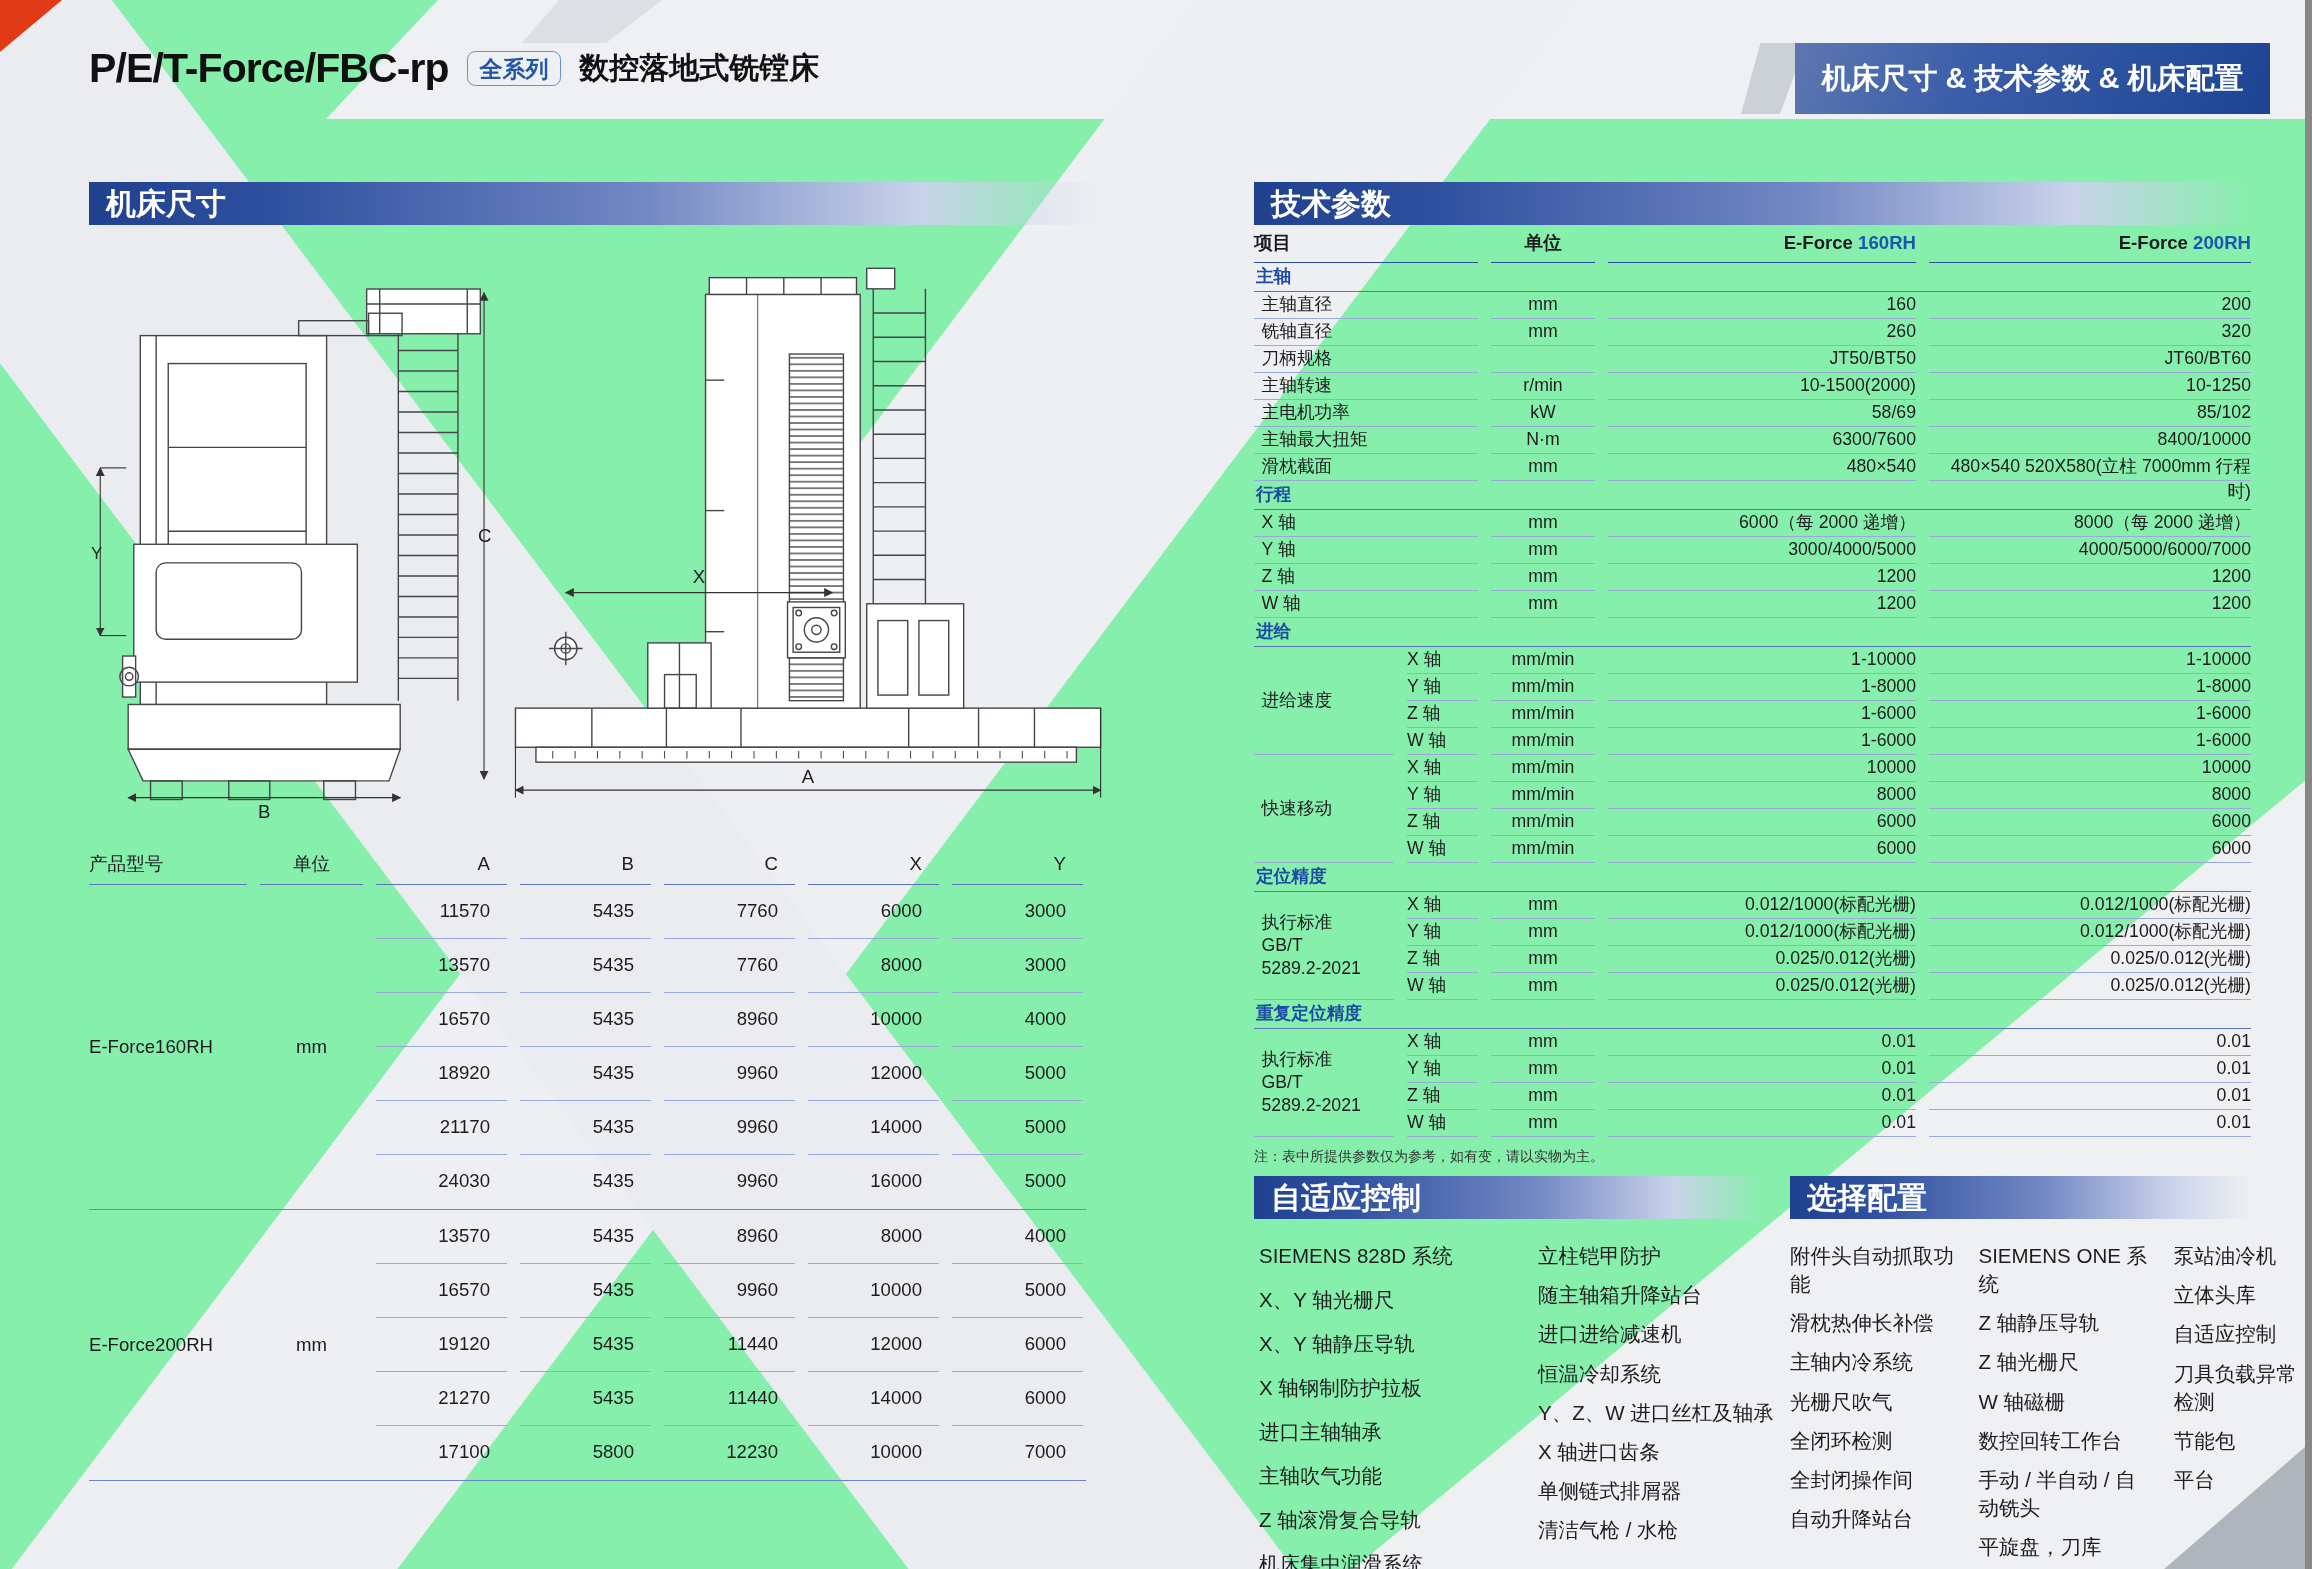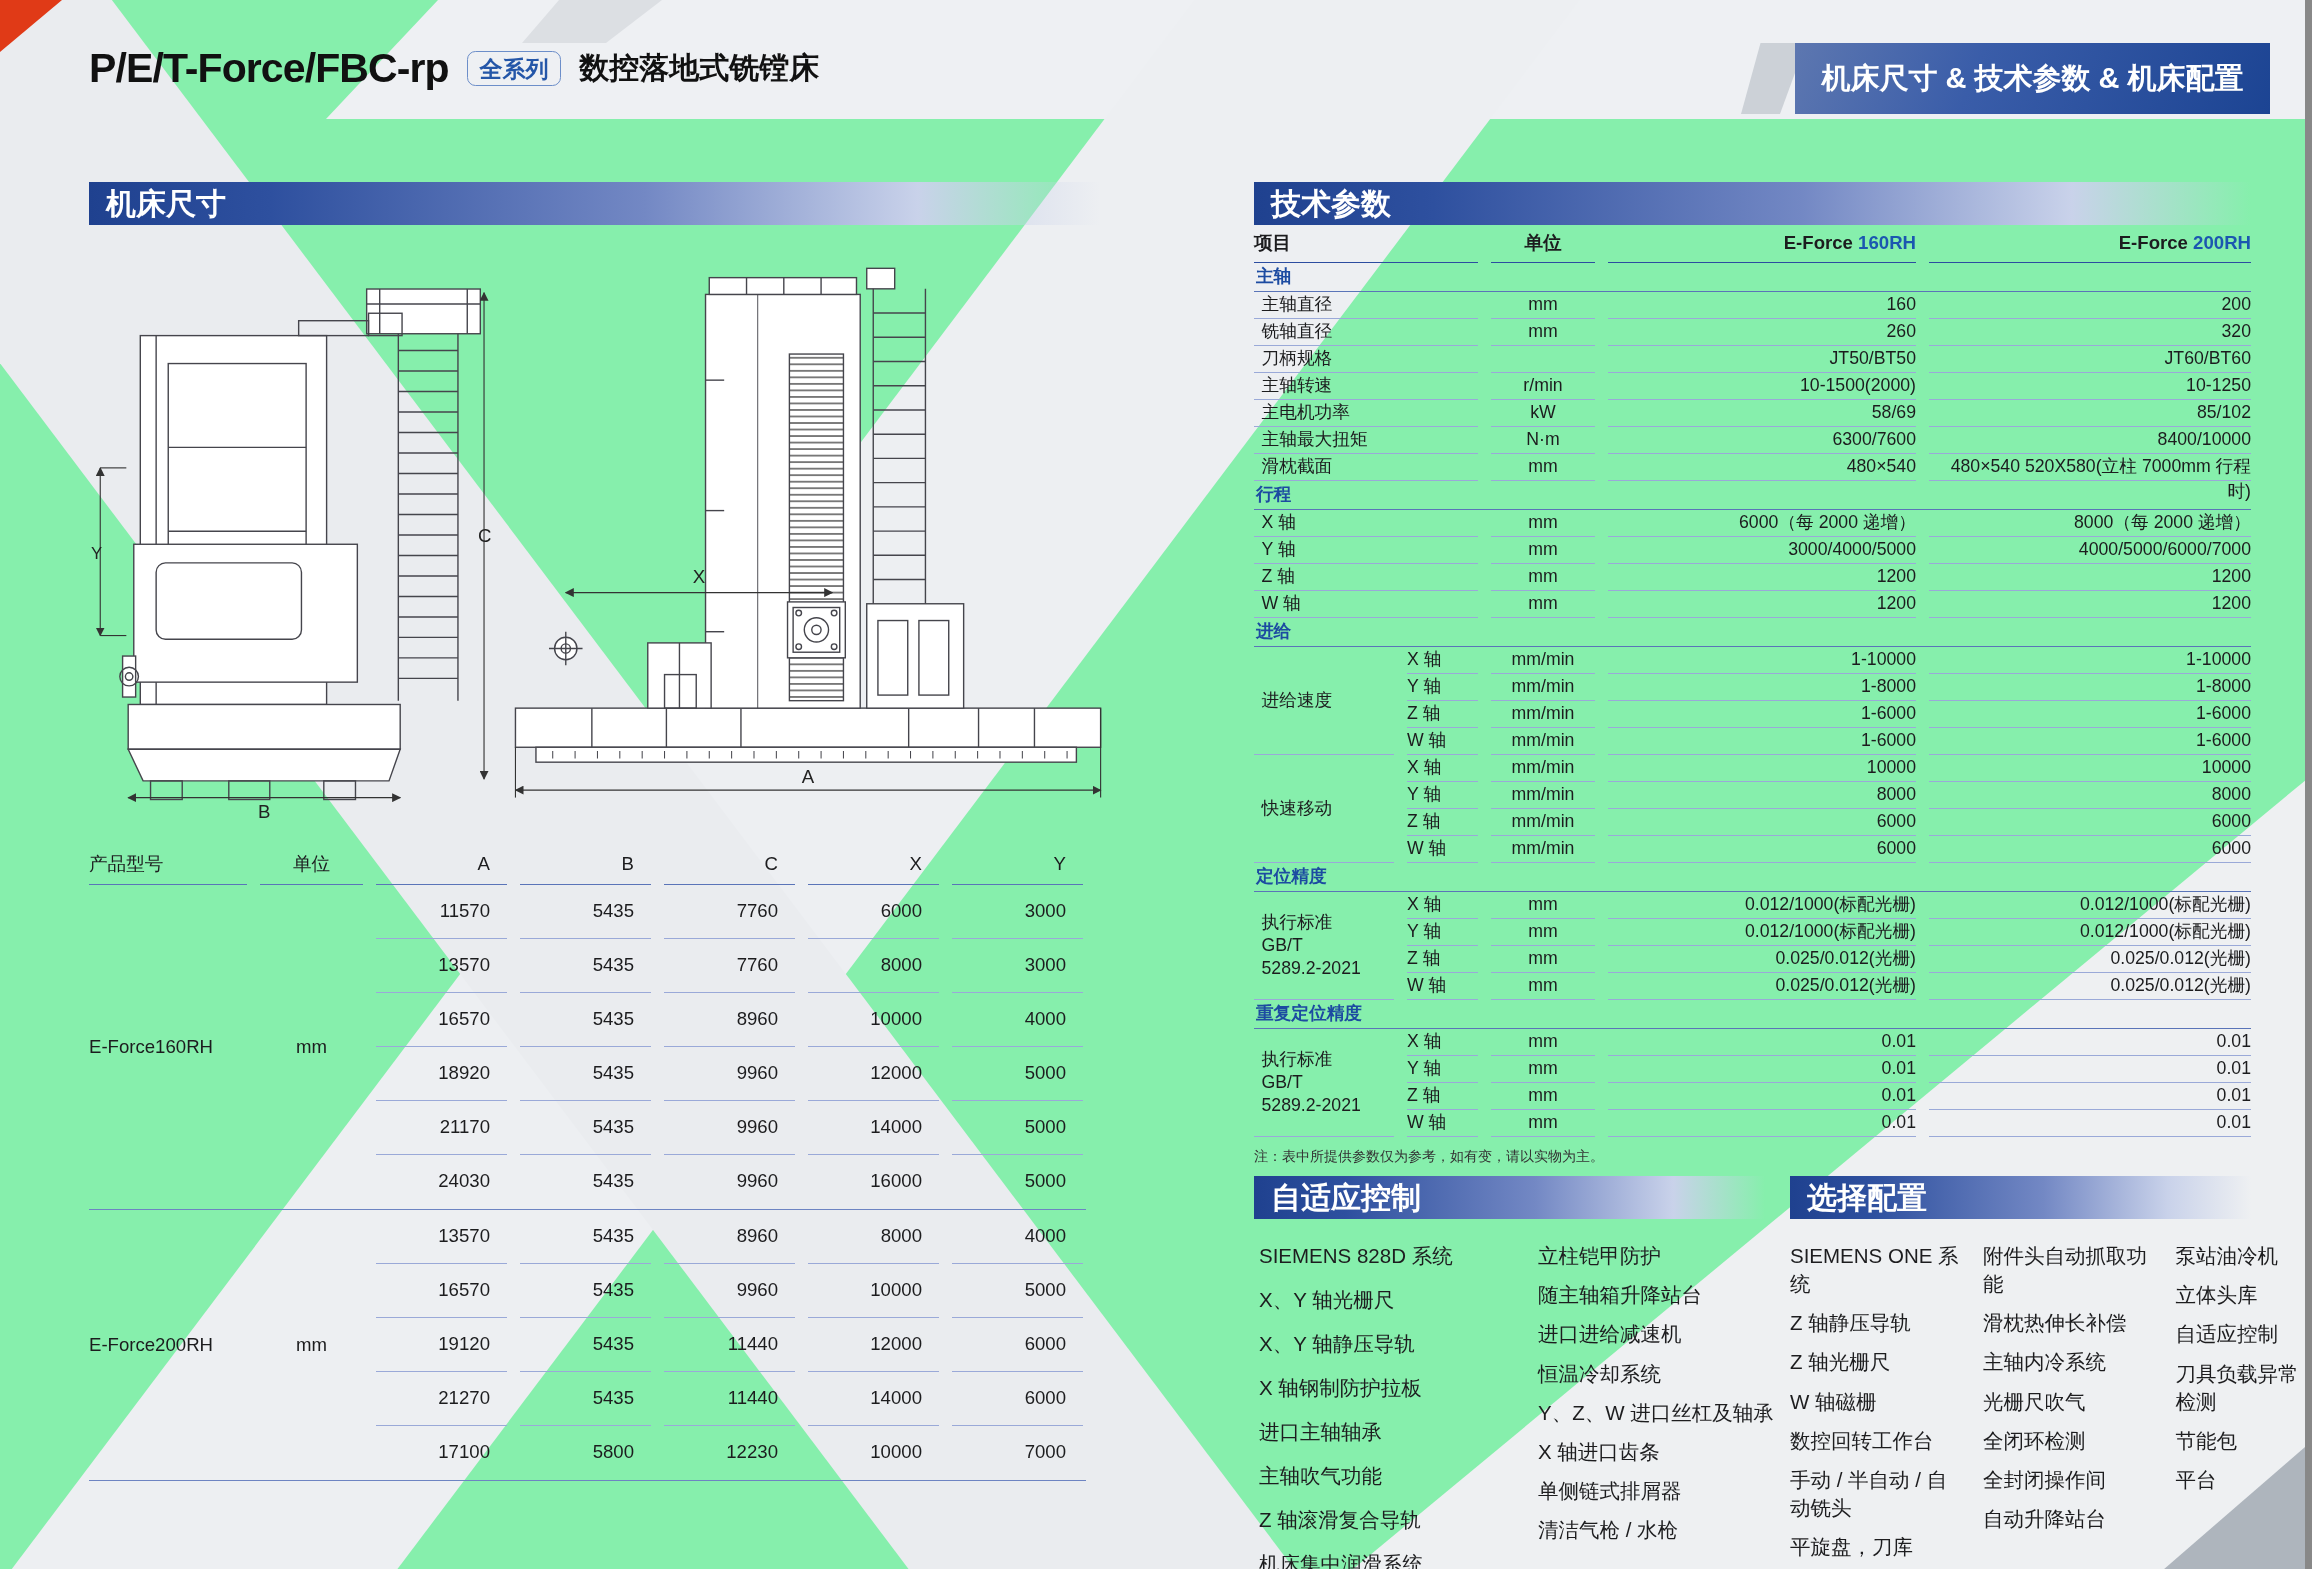--- a/index.html
+++ b/index.html
@@ -620,36 +620,36 @@
         <div class="cfg-item">进口进给减速机</div>
         <div class="cfg-item">恒温冷却系统</div>
         <div class="cfg-item">Y、Z、W 进口丝杠及轴承</div>
         <div class="cfg-item">X 轴进口齿条</div>
         <div class="cfg-item">单侧链式排屑器</div>
         <div class="cfg-item">清洁气枪 / 水枪</div>
       </div>
     </div>
   <div class="cfg-cols" id="opt-cols">
       <div class="cfg-col">
+        <div class="cfg-item">附件头自动抓取功能</div>
+        <div class="cfg-item">滑枕热伸长补偿</div>
+        <div class="cfg-item">主轴内冷系统</div>
+        <div class="cfg-item">光栅尺吹气</div>
+        <div class="cfg-item">全闭环检测</div>
+        <div class="cfg-item">全封闭操作间</div>
+        <div class="cfg-item">自动升降站台</div>
+      </div>
+      <div class="cfg-col">
         <div class="cfg-item">SIEMENS ONE 系统</div>
         <div class="cfg-item">Z 轴静压导轨</div>
         <div class="cfg-item">Z 轴光栅尺</div>
         <div class="cfg-item">W 轴磁栅</div>
         <div class="cfg-item">数控回转工作台</div>
         <div class="cfg-item">手动 / 半自动 / 自动铣头</div>
         <div class="cfg-item">平旋盘，刀库</div>
-      </div>
-      <div class="cfg-col">
-        <div class="cfg-item">附件头自动抓取功能</div>
-        <div class="cfg-item">滑枕热伸长补偿</div>
-        <div class="cfg-item">主轴内冷系统</div>
-        <div class="cfg-item">光栅尺吹气</div>
-        <div class="cfg-item">全闭环检测</div>
-        <div class="cfg-item">全封闭操作间</div>
-        <div class="cfg-item">自动升降站台</div>
       </div>
       <div class="cfg-col">
         <div class="cfg-item">泵站油冷机</div>
         <div class="cfg-item">立体头库</div>
         <div class="cfg-item">自适应控制</div>
         <div class="cfg-item">刀具负载异常检测</div>
         <div class="cfg-item">节能包</div>
         <div class="cfg-item">平台</div>
       </div>
     </div>

